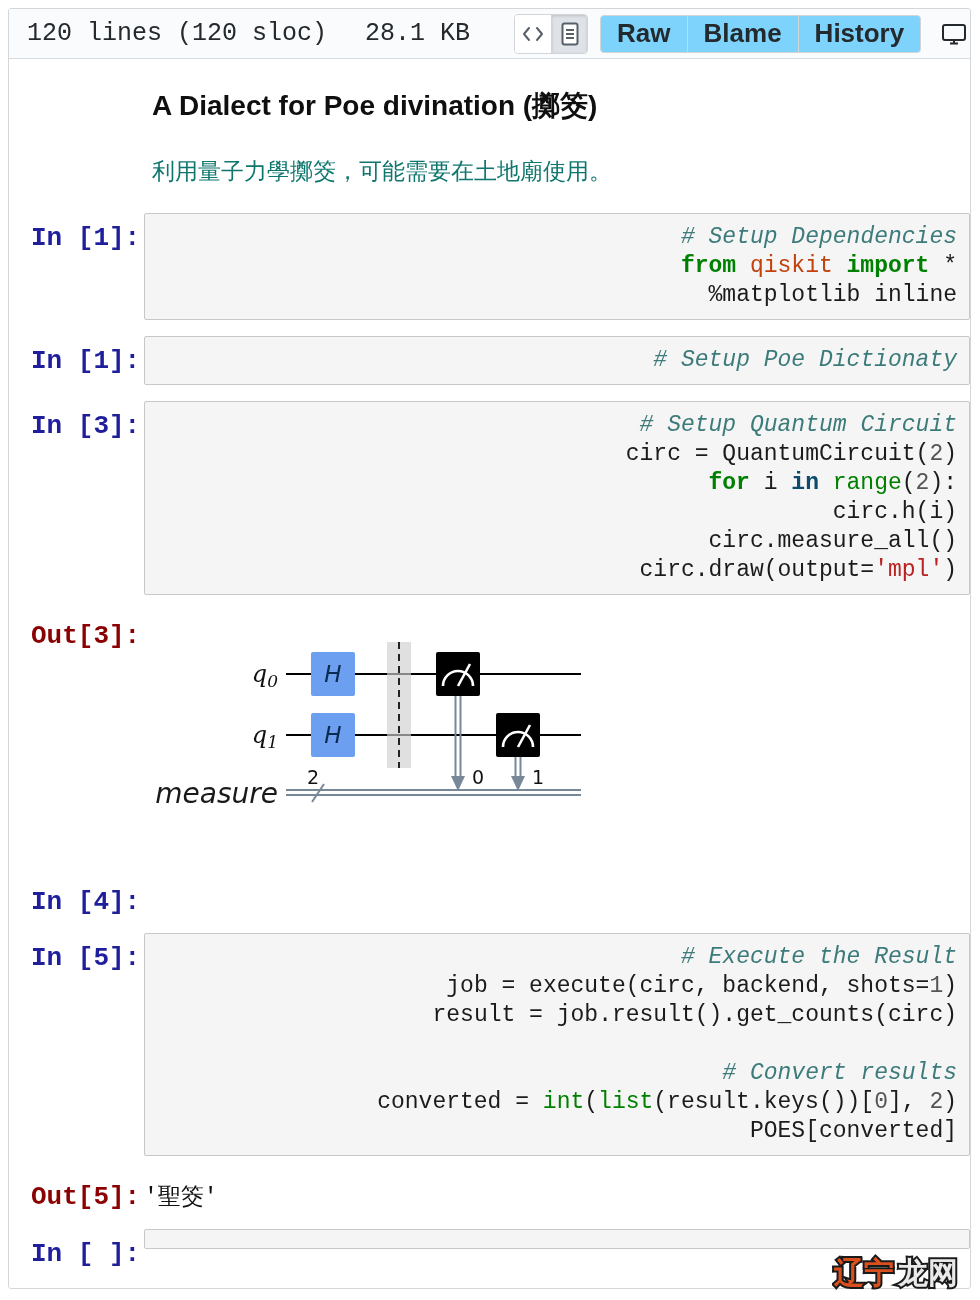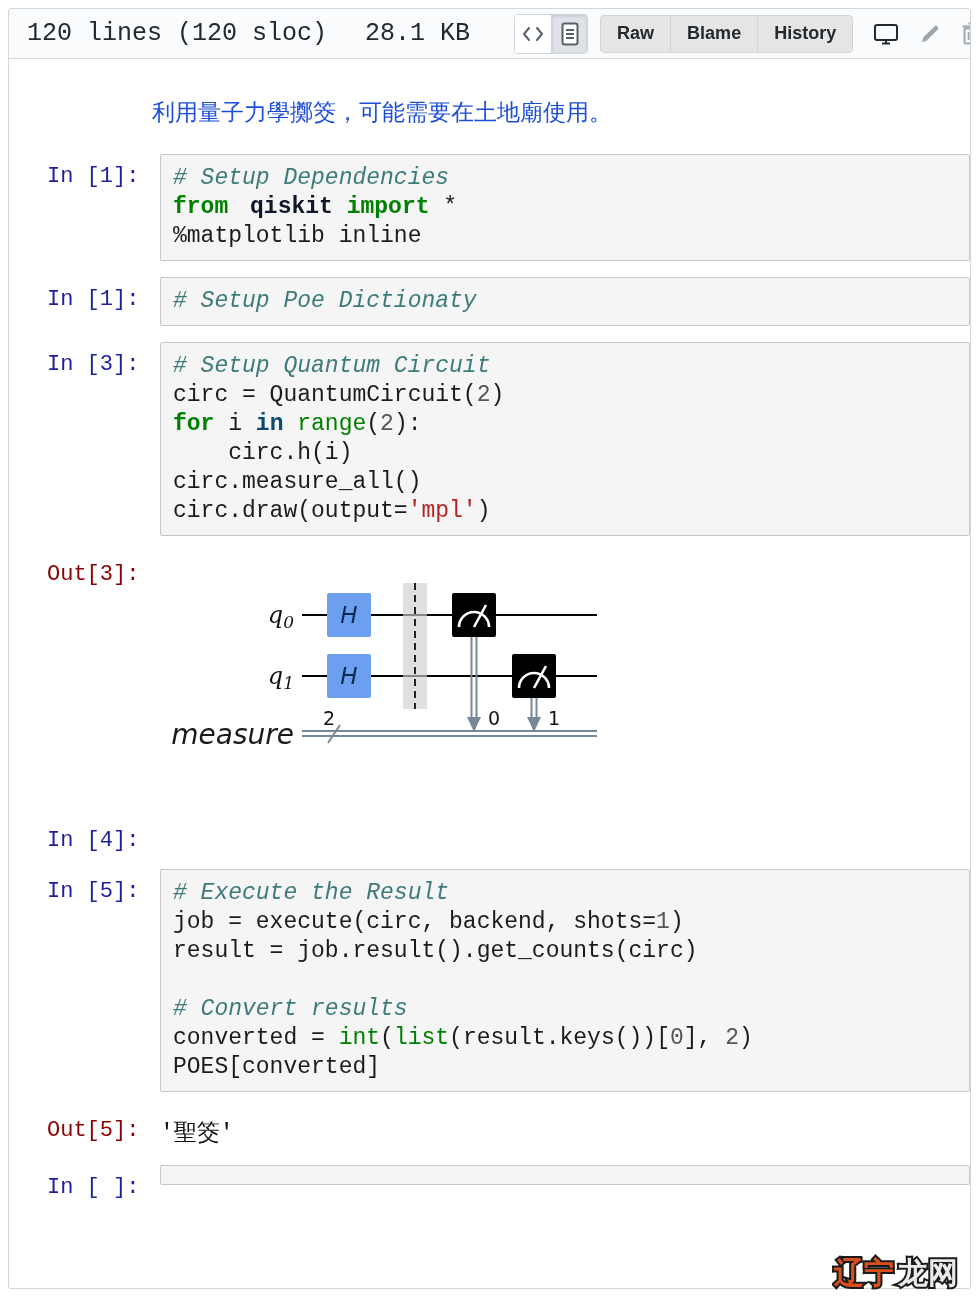--- a/index.html
+++ b/index.html
@@ -33,62 +33,63 @@
   }
   .toggle-btn {
     width:36px; height:38px; display:flex; align-items:center; justify-content:center;
     background:#fff; cursor:pointer;
   }
   .toggle-btn + .toggle-btn { border-left:1px solid #d1d5da; }
   .toggle-btn.selected { background:#dfe3e7; box-shadow: inset 0 1px 3px rgba(0,0,0,.15); }
 
   .btn-group { display:flex; margin-right:16px; }
   .gh-btn {
-    font-family:"Liberation Sans", sans-serif; font-size:18px; font-weight:700;
-    color:#24292e; background:#e5e5e5; border:1px solid #d1d5da;
+    font-family:"Liberation Sans", sans-serif; font-size:26px; font-weight:700;
+    color:#24292e; background:#7dd3fc; border:1px solid #d1d5da;
     padding:3px 16px 5px; margin-left:-1px; cursor:pointer; line-height:28px;
   }
   .gh-btn:first-child { border-radius:4px 0 0 4px; margin-left:0; }
   .gh-btn:last-child { border-radius:0 4px 4px 0; }
 
   .action-icons { display:flex; align-items:center; gap:20px; margin-left:4px; }
   .action-icons svg { display:block; cursor:pointer; }
 
   
   .nb-body { padding:30px 0 0 22px; }
   .nb-title {
     margin:0 0 0 121px; font-size:28px; line-height:33px; font-weight:700; color:#0f0f0f;
   }
   .nb-subtitle {
-    margin:9px 0 0 121px; font-size:23px; line-height:29px; color:#1d4ed8;
+    margin:35px 0 0 121px; font-size:23px; line-height:29px; color:#0f766e;
   }
 
   .cells { margin-top:27px; }
   .cell-row { display:flex; align-items:flex-start; margin-bottom:16px; }
   .prompt {
     width:113px; flex:none; font-family:"Liberation Mono", monospace;
-    font-size:22px; font-weight:400; padding-top:10px; white-space:pre;margin-left:16px;
+    font-size:26px; font-weight:700; padding-top:10px; white-space:pre;
   }
   .prompt.in  { color:#1f1f9e; }
   .prompt.out { color:#8b0000; }
 
   .cell-box {
     width:932px; background:#f5f5f5; border:1px solid #c6c8ca; border-radius:2px;
     padding:9px 12px;
+    text-align:right;
   }
   .code-pre {
     font-family:"Liberation Mono", monospace; font-size:23px; line-height:29px;
     white-space:pre; color:#1b1b1b;
   }
   .code-line { min-height:29px; }
 
   
   .cm { color:#3d7b7b; font-style:italic; }
   .kw { color:#008000; font-weight:700; }
-  .nn { color:#0f172a; font-weight:700;margin-left:8px; }
+  .nn { color:#c2410c; font-weight:400; }
   .ow { color:#0c4a6e; font-weight:700; }
   .nb { color:#008000; }
   .s  { color:#ba2121; }
   .nm { color:#555555; }
   .pl { color:#1b1b1b; }
 
   .out-content { padding-top:10px; }
   .out-text {
     font-family:"Liberation Mono", monospace; font-size:23px; line-height:29px;
     color:#111; white-space:pre; padding-top:2px;
@@ -147,20 +148,21 @@
           <line x1="1.5" y1="4.5" x2="18.5" y2="4.5" stroke="#a0a6ad" stroke-width="2"></line>
           <line x1="7.5" y1="1.5" x2="12.5" y2="1.5" stroke="#a0a6ad" stroke-width="2"></line>
           <line x1="7.6" y1="10" x2="7.6" y2="18" stroke="#a0a6ad" stroke-width="1.8"></line>
           <line x1="12.4" y1="10" x2="12.4" y2="18" stroke="#a0a6ad" stroke-width="1.8"></line>
         </svg>
       </div>
     </div>
   </div>
 
   <div class="nb-body">
+    <h1 class="nb-title">A Dialect for Poe divination (擲筊)</h1>
     <p class="nb-subtitle">利用量子力學擲筊，可能需要在土地廟使用。</p>
     <div class="cells" id="cells">
         <div class="cell-row">
           <div class="prompt in">In [1]:</div>
           <div class="cell-box">
             <div class="code-pre"><div class="code-line"><span class="cm"># Setup Dependencies</span></div><div class="code-line"><span class="kw">from</span><span class="pl"> </span><span class="nn">qiskit</span><span class="pl"> </span><span class="kw">import</span><span class="pl"> *</span></div><div class="code-line"><span class="pl">%matplotlib inline</span></div></div>
           </div>
         </div>
         <div class="cell-row">
           <div class="prompt in">In [1]:</div>

